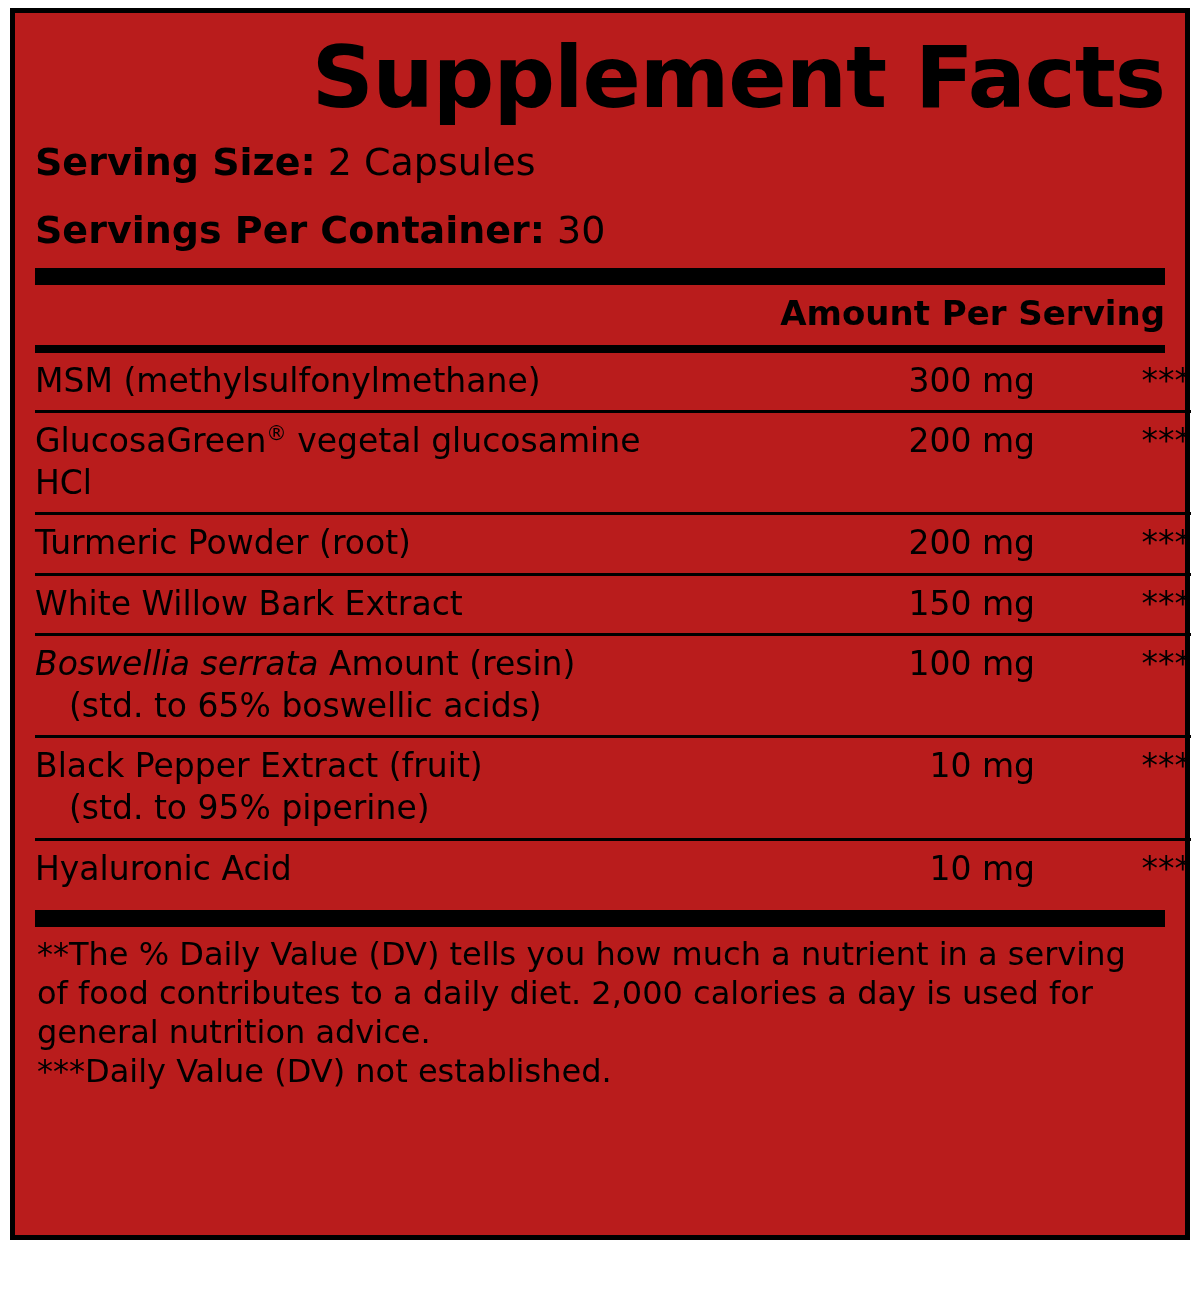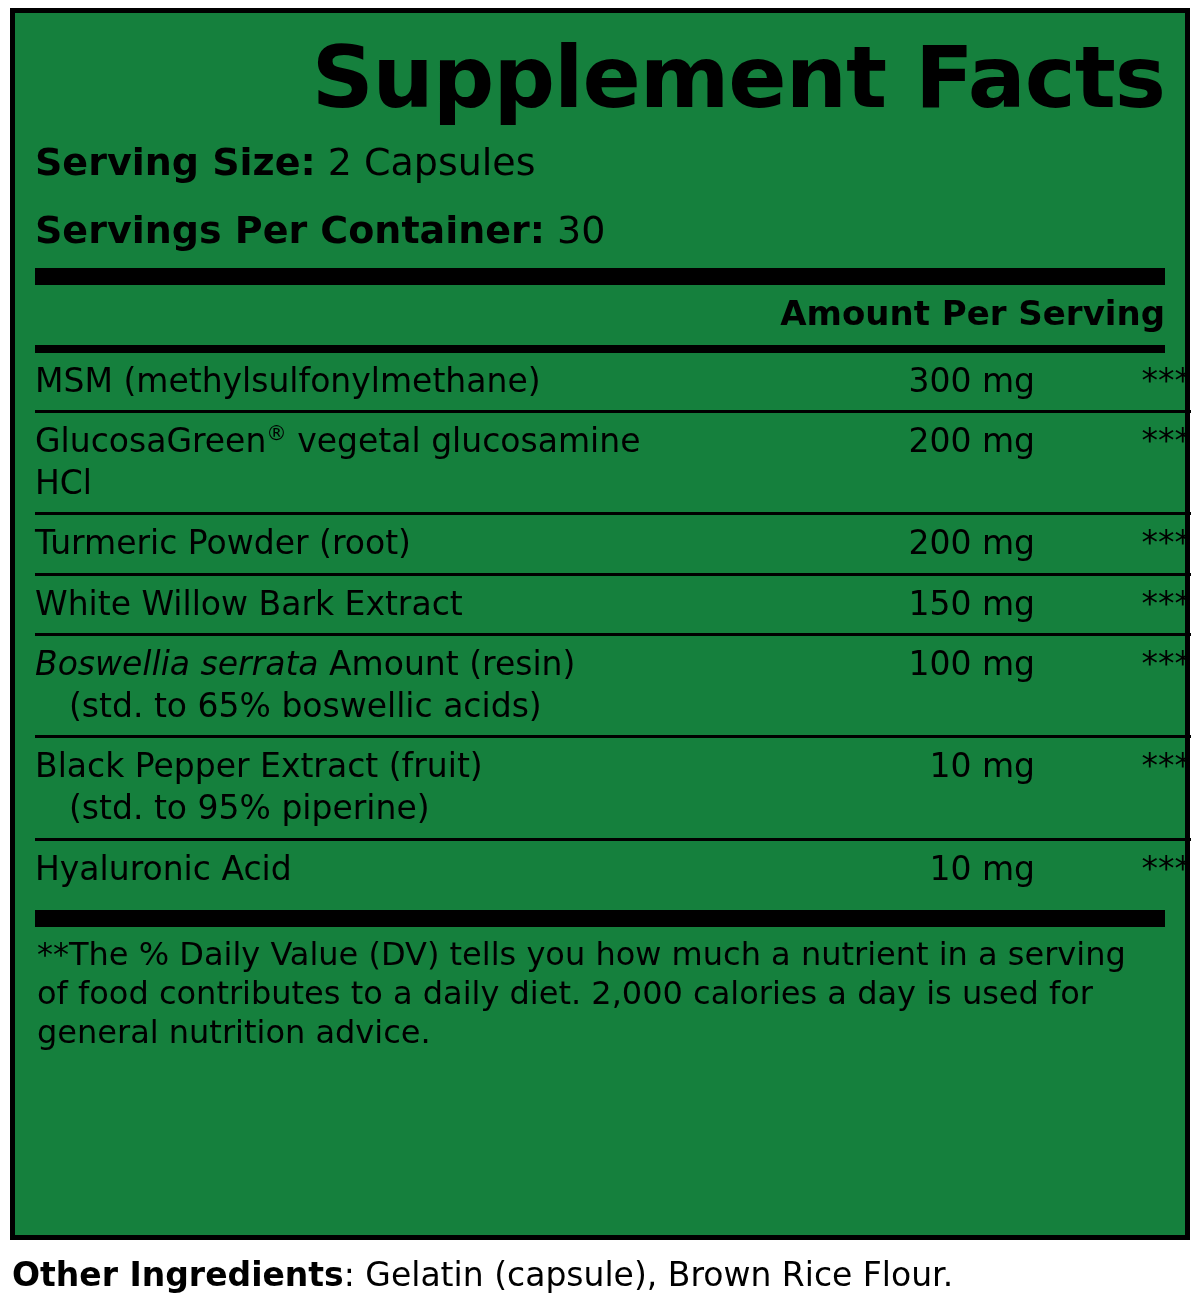--- a/index.html
+++ b/index.html
@@ -21,21 +21,21 @@
     overflow: hidden;
   }
   .panel {
     position: absolute;
     left: 10px;
     top: 8px;
     width: 1180px;
     height: 1232px;
     box-sizing: border-box;
     border: 5px solid #000000;
-    background: #15803d;
+    background: #b91c1c;
     padding: 16px 20px 0 20px;
   }
   .title {
     font-family: "DejaVu Sans", "Liberation Sans", sans-serif;
     font-weight: bold;
     font-size: 86px;
     line-height: 0.98;
     letter-spacing: -1px;
     text-align: right;
     margin: 6px 0 0 0;
@@ -225,21 +225,19 @@
           <td class="amt">10 mg</td>
           <td class="dv">***</td>
         </tr>
       </tbody>
     </table>
 
     <div class="rule-thick"></div>
 
     <div class="footnotes">
       <p>**The % Daily Value (DV) tells you how much a nutrient in a serving of food contributes to a daily diet. 2,000 calories a day is used for general nutrition advice.</p>
+      <p>***Daily Value (DV) not established.</p>
     </div>
 
   </div>
 
-  <div class="other">
-    <b>Other Ingredients</b><span>: Gelatin (capsule), Brown Rice Flour.</span>
-  </div>
 
 </div>
 
 </body></html>

